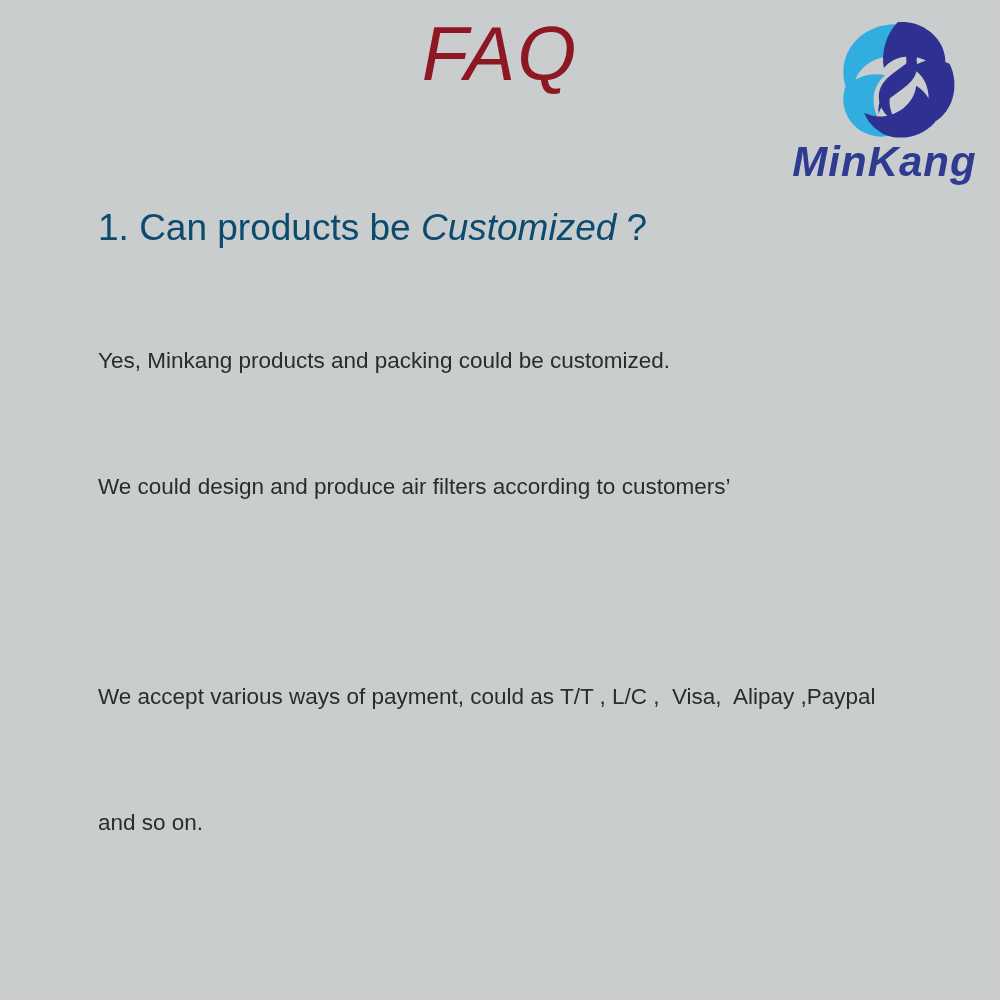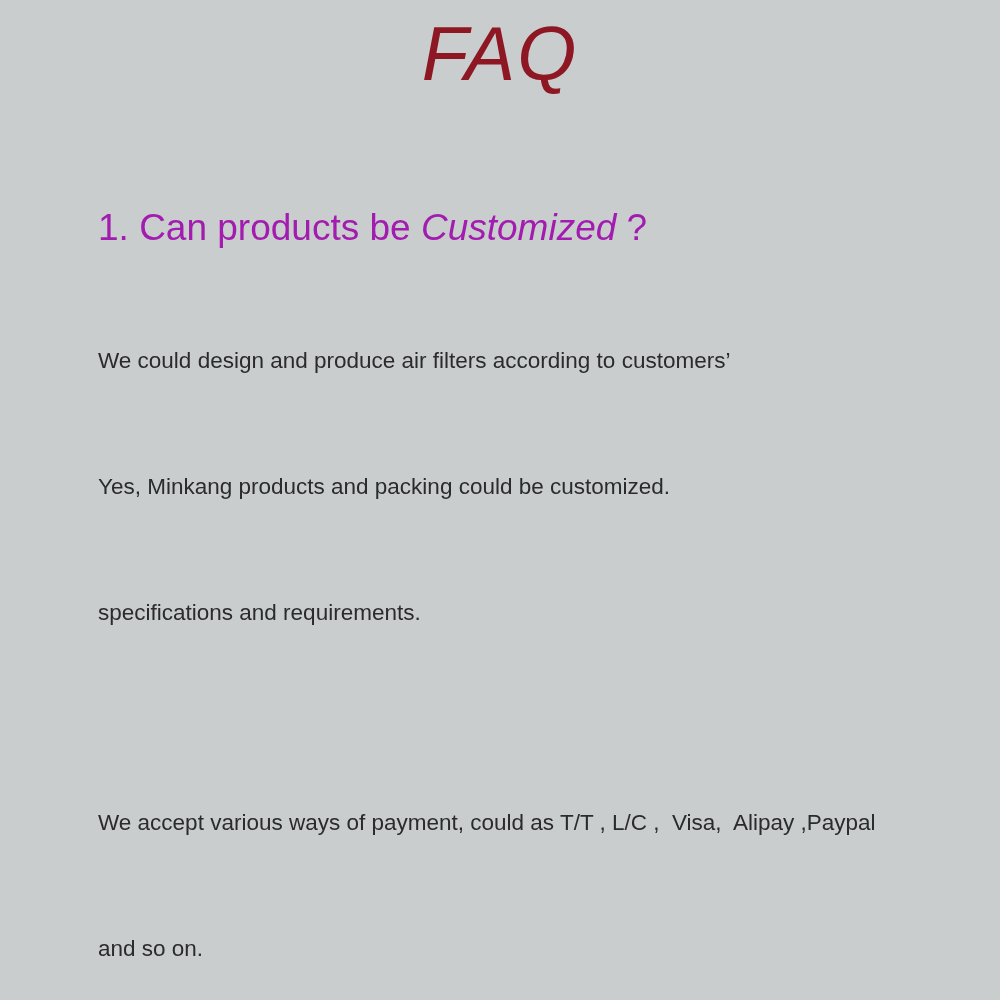--- a/index.html
+++ b/index.html
@@ -78,21 +78,21 @@
   .faq-list {
     position: relative;
     padding: 0 20px 0 98px;
   }
 
   .faq-item {
     margin: 0;
   }
 
   .q-heading {
-    color: #a21caf;
+    color: #0c4a6e;
     font-size: 37px;
     line-height: 56px;
     font-weight: 400;
     white-space: pre;
     font-family: "Liberation Sans", sans-serif;
   }
 
   .q-heading .q-em {
     font-style: italic;
   }
@@ -114,30 +114,51 @@
 </style>
 </head>
 <body>
 
 <div class="page">
 
   <div class="header">
 
     <div class="faq-title">FAQ</div>
 
+    <div class="logo-block">
+      <div class="logo-mark">
+        <svg viewBox="0 0 120 120" width="125" height="125" aria-hidden="true">
+          <g>
+
+            <path d="M58 6 C30 6 8 26 8 52 C8 62 11 70 17 76 C16 62 22 50 33 43 C42 37 52 36 60 39 C62 27 60 14 58 6 Z" fill="#31ade0"></path>
+
+            <path d="M10 66 C4 84 12 102 28 110 C38 115 48 115 56 111 C44 104 37 92 37 79 C37 69 41 61 48 55 C36 52 20 56 10 66 Z" fill="#31ade0"></path>
+
+            <path d="M60 4 C78 2 96 12 103 28 C107 38 107 48 103 56 C96 44 84 37 71 37 C61 37 53 41 47 48 C44 34 49 15 60 4 Z" fill="#2e3192"></path>
+
+            <path d="M110 44 C118 60 116 82 102 95 C94 102 85 105 76 104 C87 95 92 82 89 69 C87 59 81 52 73 48 C84 39 99 38 110 44 Z" fill="#2e3192"></path>
+
+            <path d="M96 100 C84 114 62 119 46 111 C37 106 31 99 28 91 C40 97 54 95 65 87 C73 81 77 73 78 65 C90 72 97 88 96 100 Z" fill="#2e3192"></path>
+
+            <path d="M63 22 C80 30 84 50 72 62 C60 74 46 78 42 92 C40 82 46 70 58 62 C70 54 72 38 63 22 Z" fill="#2e3192"></path>
+            <path d="M58 99 C41 91 37 71 49 59 C61 47 75 43 79 29 C81 39 75 51 63 59 C51 67 49 83 58 99 Z" fill="#2e3192"></path>
+          </g>
+        </svg>
+      </div>
+      <div class="logo-wordmark">MinKang</div>
+    </div>
   </div>
 
   <div class="faq-list">
 
     <div class="faq-item">
       <div class="q-heading"><span>1. </span><span>Can products be </span><span class="q-em">Customized</span><span> ?</span></div>
       <div class="a-text">
+        <span class="a-line">Yes, Minkang products and packing could be customized.</span>
         <span class="a-line">We could design and produce air filters according to customers’</span>
-        <span class="a-line">Yes, Minkang products and packing could be customized.</span>
-        <span class="a-line">specifications and requirements.</span>
       </div>
     </div>
 
     <div class="faq-item">
       <div class="a-text">
         <span class="a-line">We accept various ways of payment, could as T/T , L/C ,  Visa,  Alipay ,Paypal</span>
         <span class="a-line">and so on.</span>
       </div>
     </div>
 

